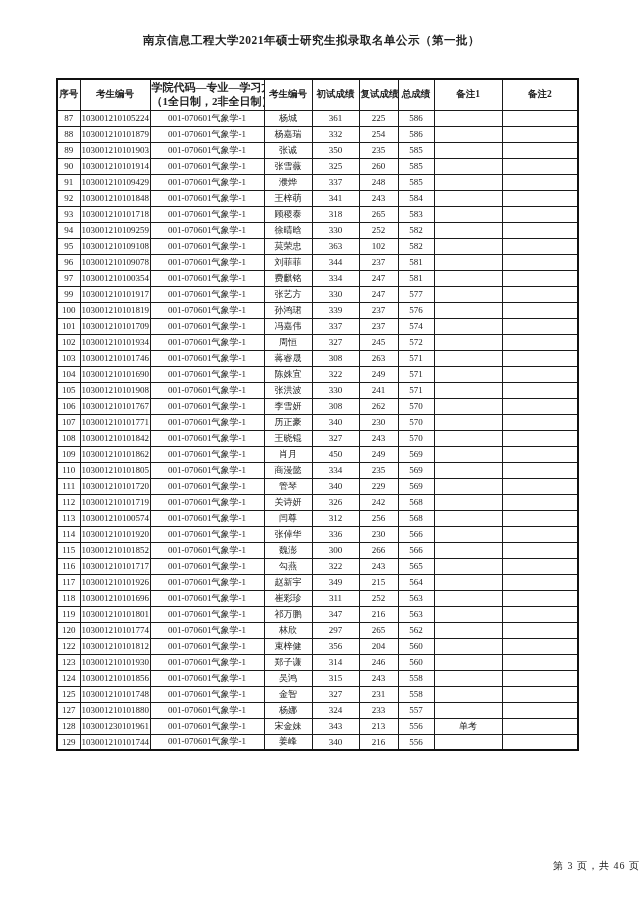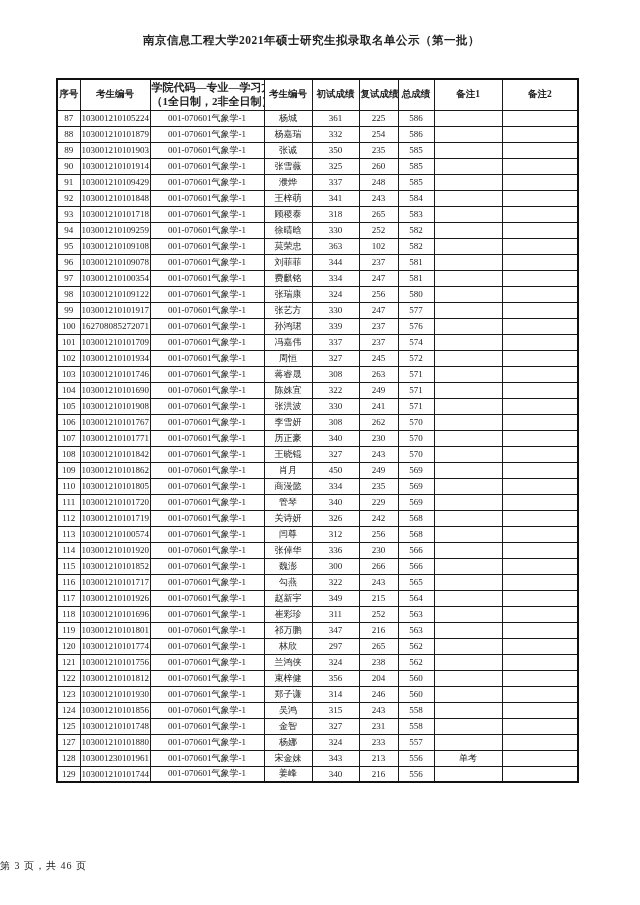--- a/index.html
+++ b/index.html
@@ -55,21 +55,21 @@
   .results-table tbody td {
     height: 16px;
     font-size: 9px;
     color: #1c1c1c;
   }
   .page-footer {
     position: absolute;
     top: 859px;
     left: 0;
     width: 640px;
-    text-align: left;
+    text-align: right;
     font-size: 10px;
     color: #222;
     letter-spacing: 1px;
   }
 </style>
 </head>
 <body>
 
 <div class="doc-title">南京信息工程大学2021年硕士研究生拟录取名单公示（第一批）</div>
 
@@ -217,44 +217,33 @@
         <td>103001210100354</td>
         <td>001-070601气象学-1</td>
         <td>费麒铭</td>
         <td>334</td>
         <td>247</td>
         <td>581</td>
         <td></td>
         <td></td>
       </tr>
       <tr>
-        <td>98</td>
-        <td>103001210109122</td>
-        <td>001-070601气象学-1</td>
-        <td>张瑞康</td>
-        <td>324</td>
-        <td>256</td>
-        <td>580</td>
-        <td></td>
-        <td></td>
-      </tr>
-      <tr>
         <td>99</td>
         <td>103001210101917</td>
         <td>001-070601气象学-1</td>
         <td>张艺方</td>
         <td>330</td>
         <td>247</td>
         <td>577</td>
         <td></td>
         <td></td>
       </tr>
       <tr>
         <td>100</td>
-        <td>162708085272071</td>
+        <td>103001210101819</td>
         <td>001-070601气象学-1</td>
         <td>孙鸿珺</td>
         <td>339</td>
         <td>237</td>
         <td>576</td>
         <td></td>
         <td></td>
       </tr>
       <tr>
         <td>101</td>
@@ -465,31 +454,20 @@
         <td></td>
         <td></td>
       </tr>
       <tr>
         <td>120</td>
         <td>103001210101774</td>
         <td>001-070601气象学-1</td>
         <td>林欣</td>
         <td>297</td>
         <td>265</td>
-        <td>562</td>
-        <td></td>
-        <td></td>
-      </tr>
-      <tr>
-        <td>121</td>
-        <td>103001210101756</td>
-        <td>001-070601气象学-1</td>
-        <td>兰鸿侠</td>
-        <td>324</td>
-        <td>238</td>
         <td>562</td>
         <td></td>
         <td></td>
       </tr>
       <tr>
         <td>122</td>
         <td>103001210101812</td>
         <td>001-070601气象学-1</td>
         <td>束梓健</td>
         <td>356</td>

